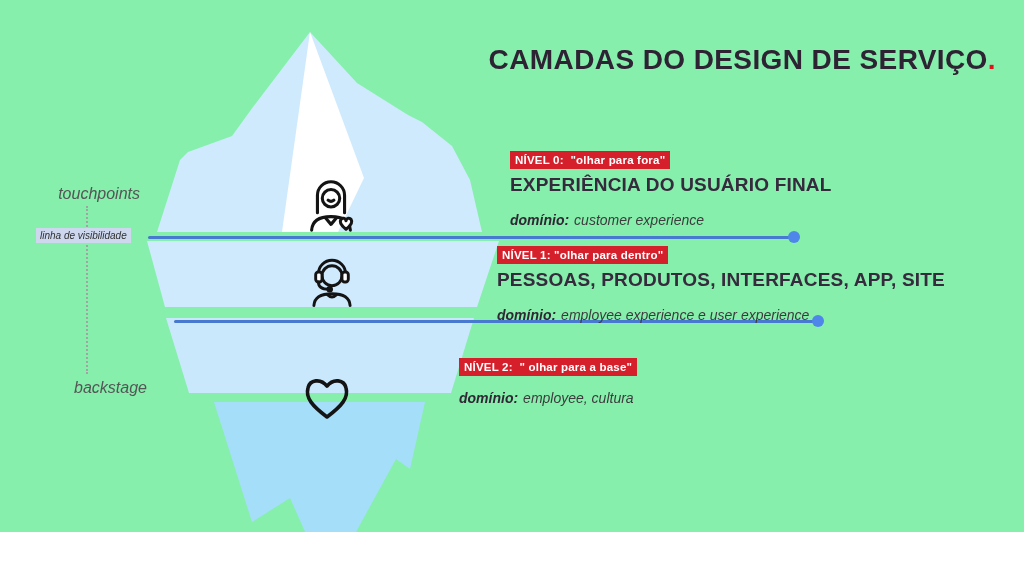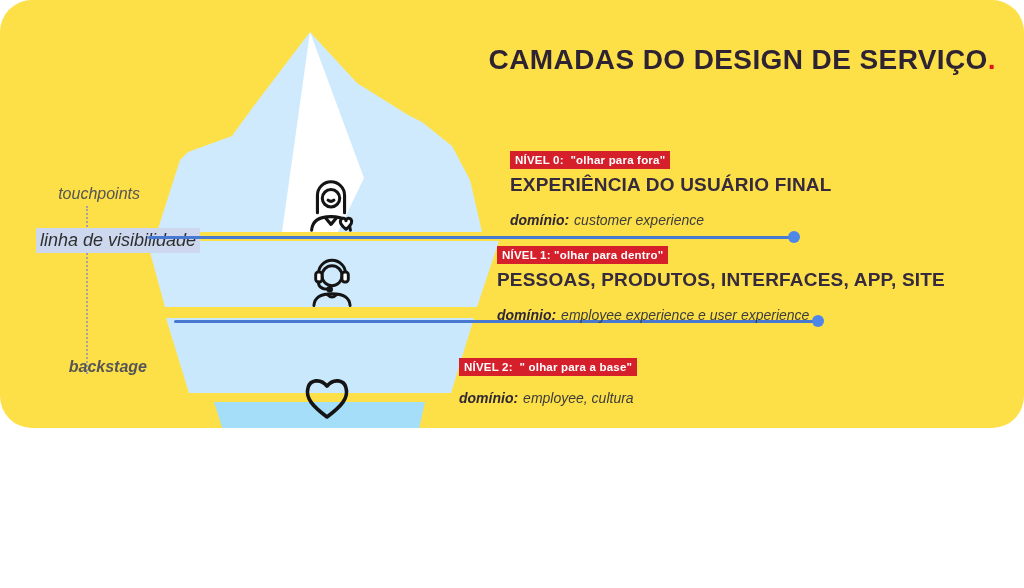--- a/index.html
+++ b/index.html
@@ -1,33 +1,32 @@
 <!DOCTYPE html>
 <html><head>
 <meta charset="utf-8">
 <style>
   html,body{margin:0;padding:0;background:#ffffff;}
   .canvas{
-    position:relative;width:1024px;height:428px;background:#fde047;overflow:hidden;
+    position:relative;width:1024px;height:532px;background:#86efac;overflow:hidden;
     font-family:"Liberation Sans",sans-serif;
-    border-radius:32px;
   }
   svg.scene{position:absolute;left:0;top:0;}
   
   .title{
     position:absolute;top:44px;right:28px;margin:0;
     font-size:28px;font-weight:800;letter-spacing:.4px;color:#2E2333;white-space:nowrap;
   }
   .title .dot{color:#E0141C;}
   
   .side-label{
     position:absolute;font-style:italic;color:#555555;font-size:16px;text-align:right;
   }
   .visibility-label{
-    position:absolute;left:36px;top:228px;font-style:italic;font-size:18px;color:#2F2F2F;
+    position:absolute;left:36px;top:228px;font-style:italic;font-size:10px;color:#2F2F2F;
     background:#CDD8EF;padding:2px 4px;white-space:nowrap;
   }
   .dotted-line{
     position:absolute;left:86px;top:206px;height:168px;width:0;
     border-left:2px dotted #A3A3A3;
   }
   
   .hline{position:absolute;height:3px;background:#4779D0;border-radius:2px;}
   .hdot{position:absolute;width:12px;height:12px;border-radius:50%;background:#4E86EA;}
   
@@ -62,21 +61,21 @@
     <polygon points="166,318 474,318 451,393 189,393" fill="#C9E8FC"></polygon>
 
     <polygon points="214,402 425,402 410,469 396,459 328,583 290,498 252,522" fill="#A5DEF9"></polygon>
   </svg>
 
   <h1 class="title"><span>CAMADAS DO DESIGN DE SERVIÇO</span><span class="dot">.</span></h1>
 
   <div class="dotted-line"></div>
   <div class="side-label" style="left:30px;top:185px;width:110px;">touchpoints</div>
   <div class="visibility-label">linha de visibilidade</div>
-  <div class="side-label" style="left:47px;top:358px;width:100px;font-weight:bold;">backstage</div>
+  <div class="side-label" style="left:47px;top:379px;width:100px;">backstage</div>
 
   <div class="hline" style="left:148px;top:236px;width:642px;"></div>
   <div class="hdot" style="left:788px;top:231px;"></div>
 
   <div class="hline" style="left:174px;top:320px;width:640px;"></div>
   <div class="hdot" style="left:812px;top:315px;"></div>
 
   <div class="icon" style="left:300px;top:174px;">
     <svg width="62" height="62" viewBox="0 0 64 64" fill="none" stroke="#141414" stroke-width="3.2" stroke-linecap="round" stroke-linejoin="round">
       <path d="M18 40 V22 a14 14 0 0 1 28 0 v18"></path>

